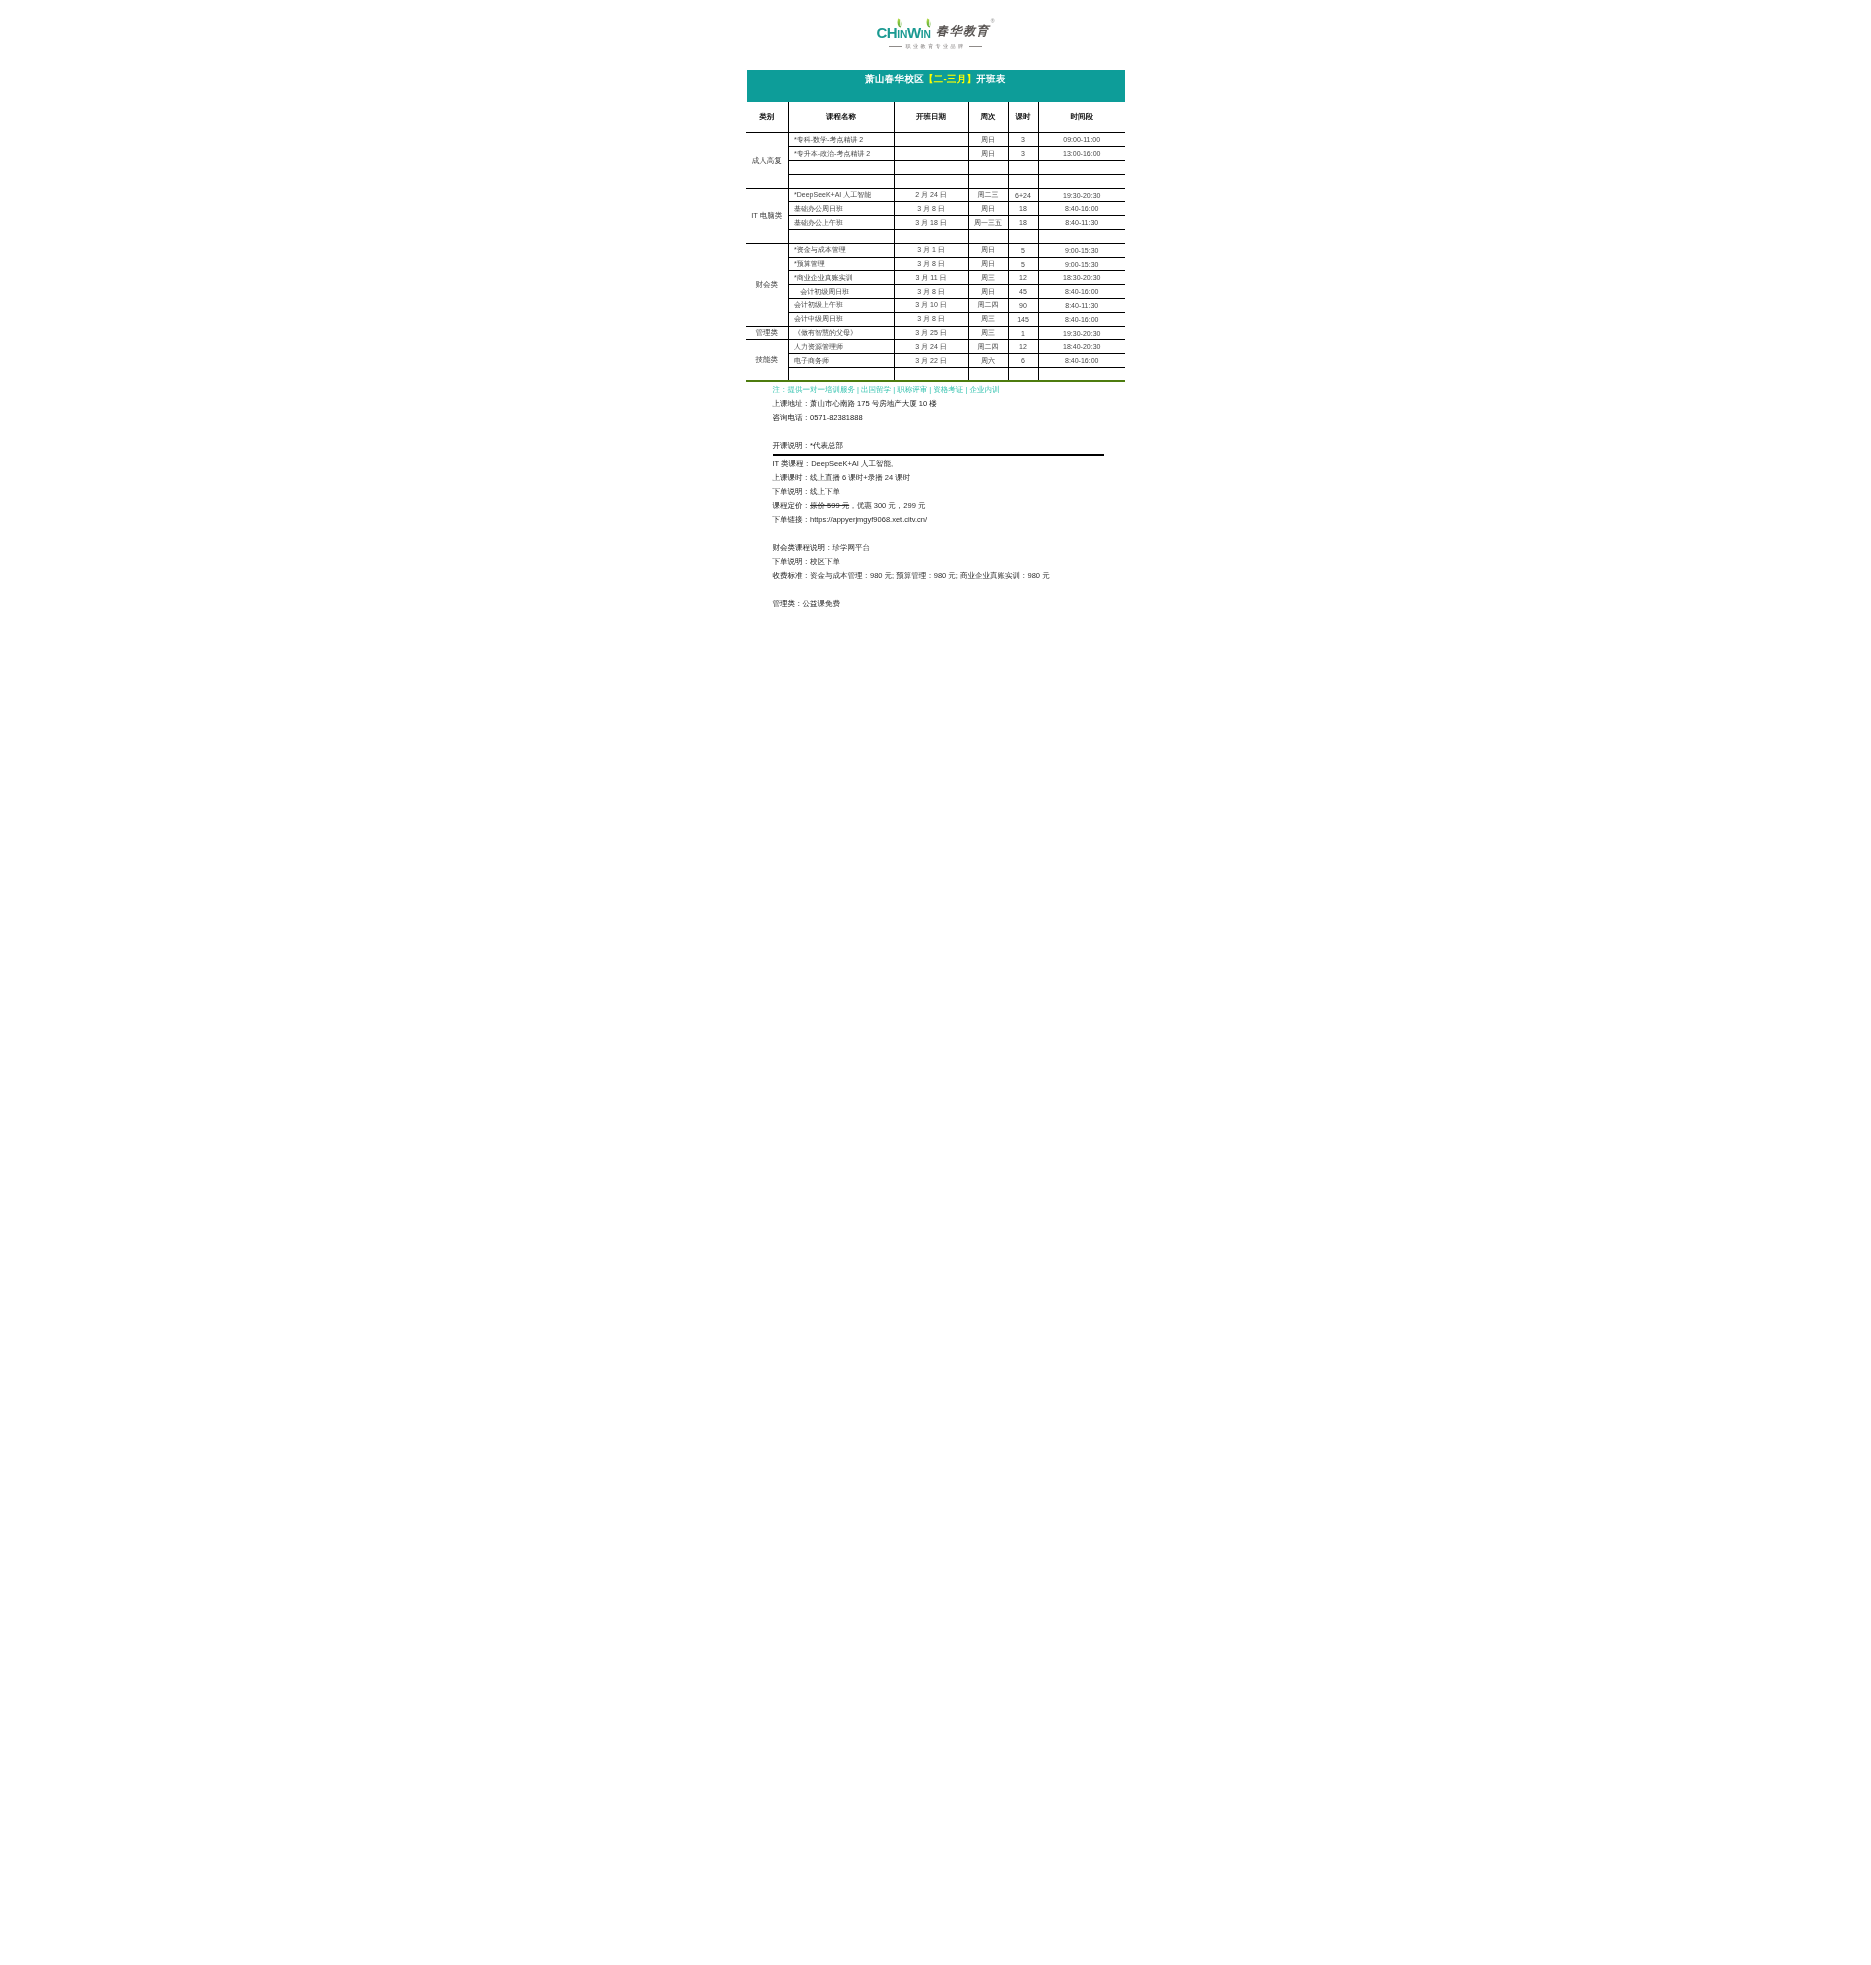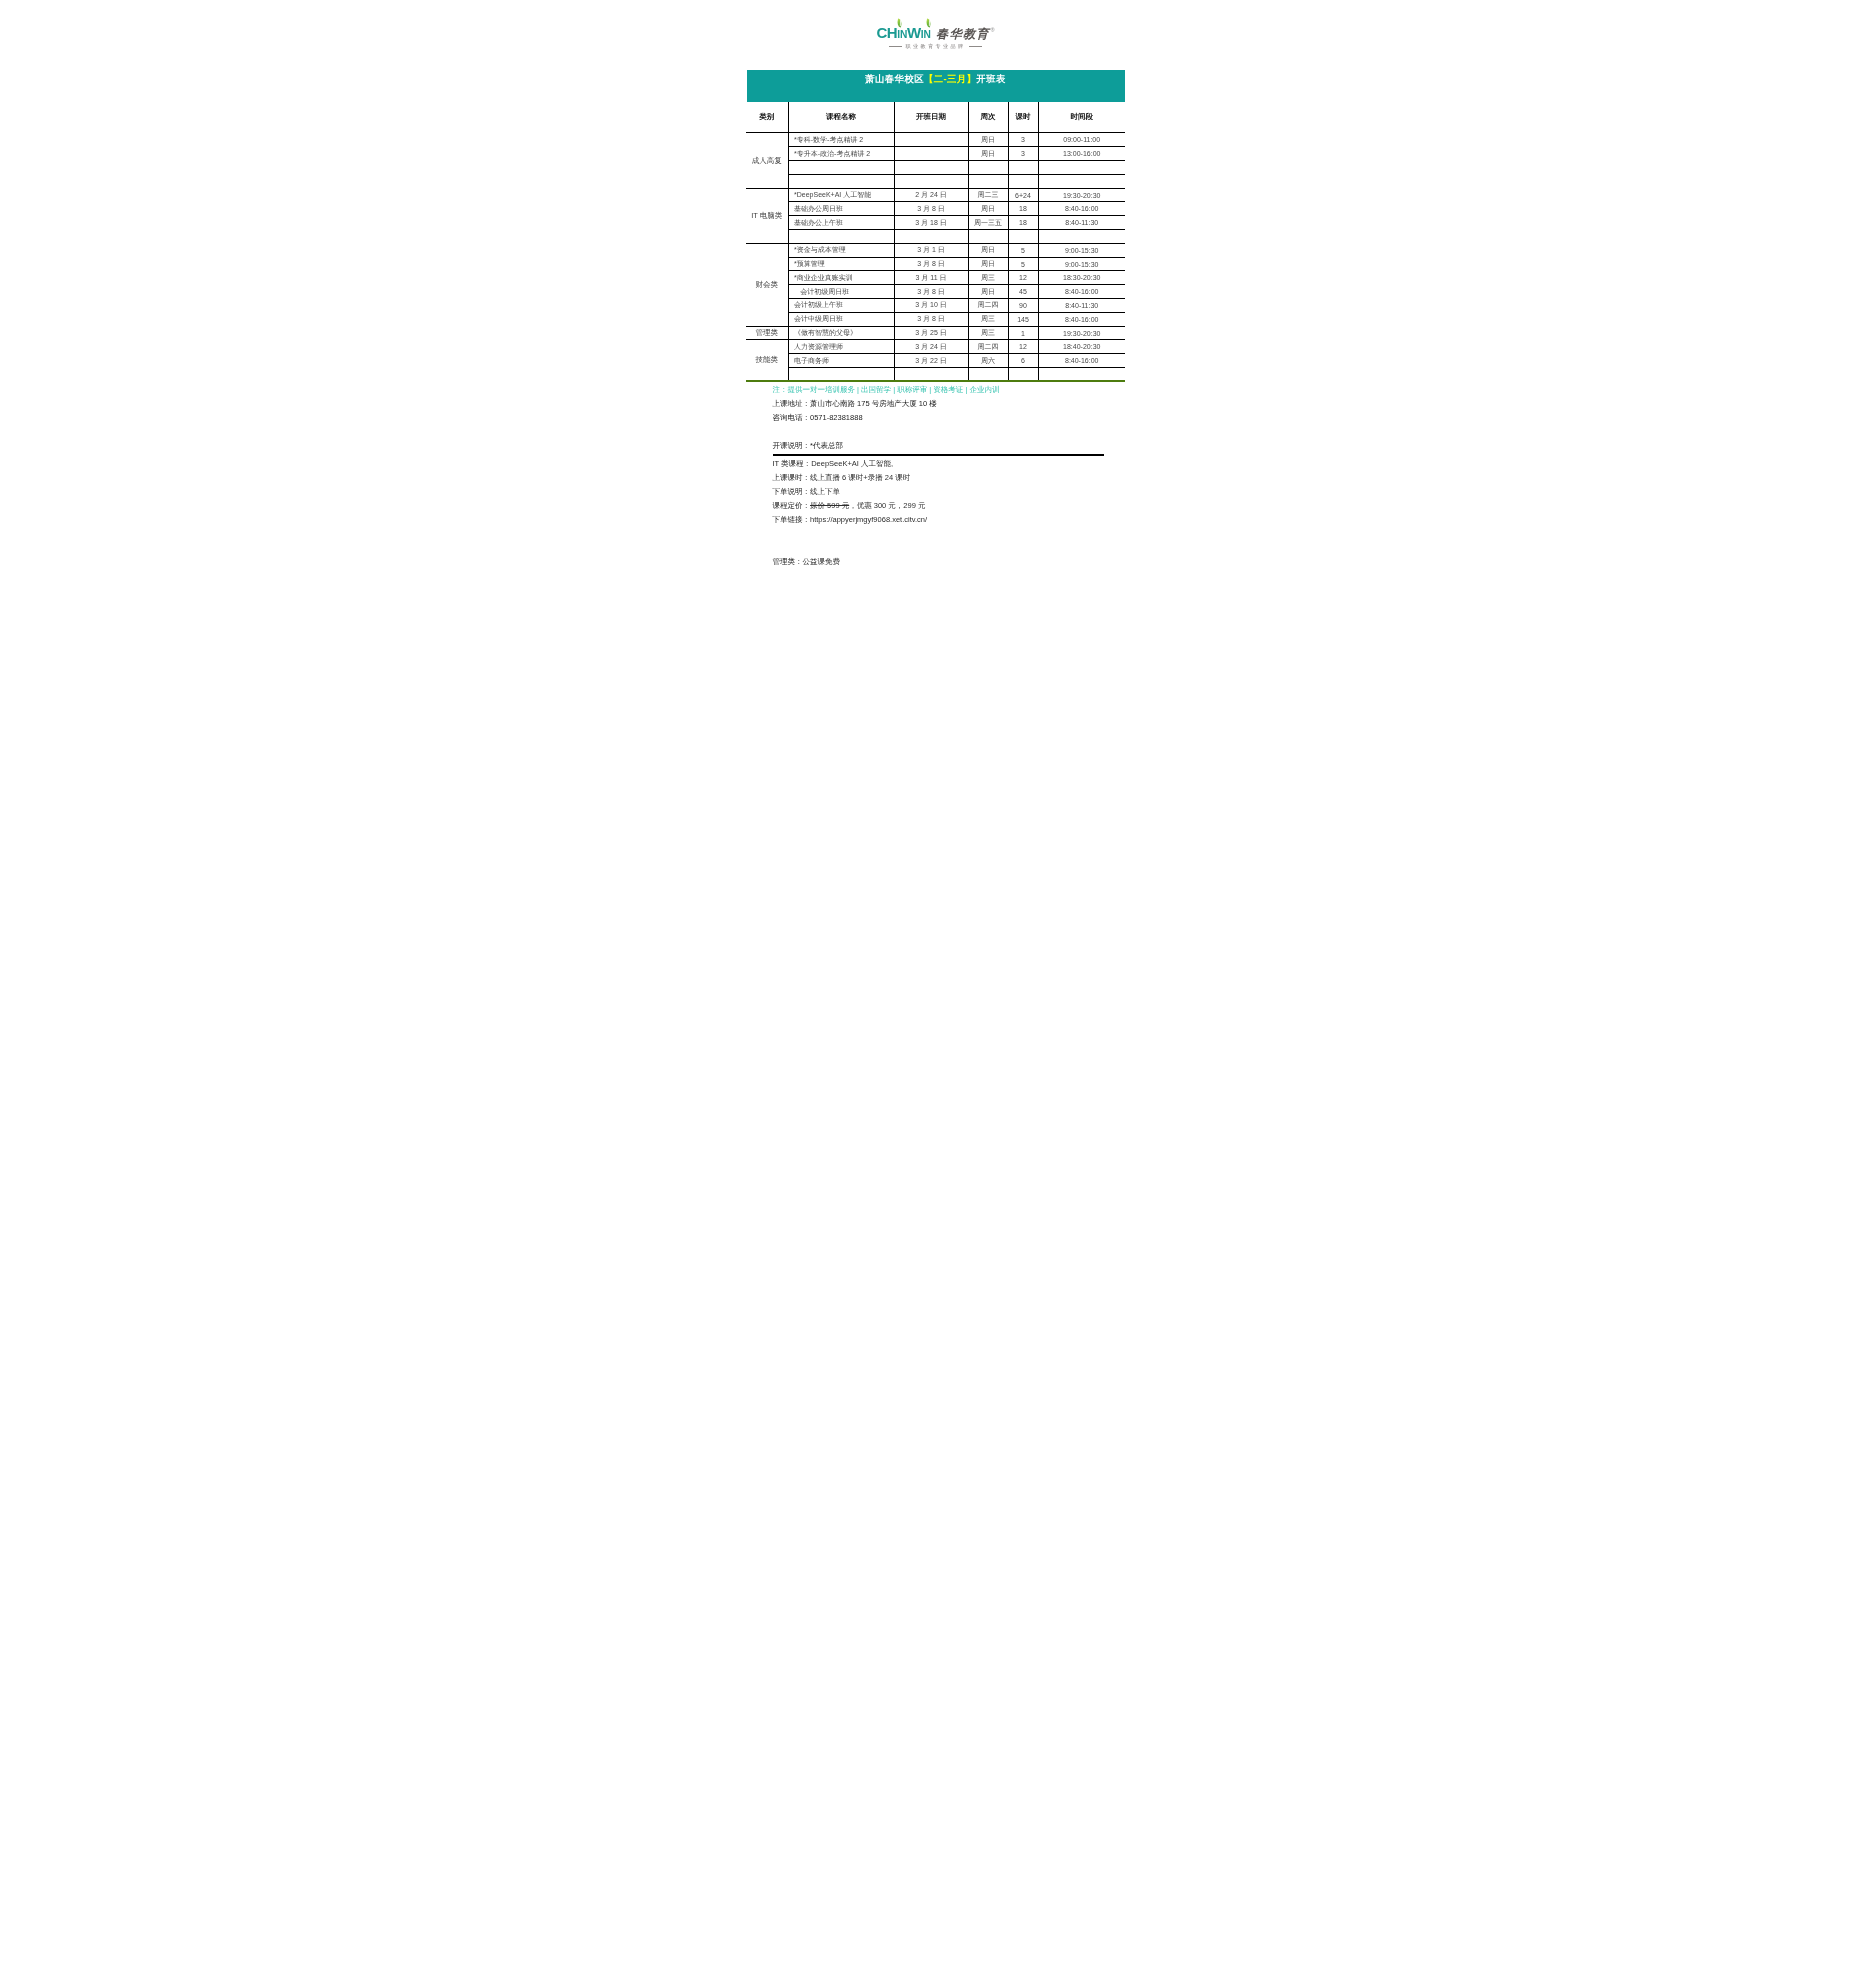--- a/index.html
+++ b/index.html
@@ -8,21 +8,21 @@
     --note-teal:#35c3b0;
     --logo-teal:#1b9a92;
   }
   *{box-sizing:border-box}
   html,body{margin:0;padding:0;background:#ffffff;}
   body{font-family:"Liberation Sans","DejaVu Sans",sans-serif;}
   .page{width:468px;min-height:662px;margin:0 auto;background:#fff;overflow:hidden;}
 
   
   .logo-area{padding-top:25px;text-align:center;}
-  .brand-line{display:inline-flex;align-items:flex-end;}
+  .brand-line{display:inline-flex;align-items:flex-start;}
   .brand-latin{position:relative;display:inline-block;color:var(--logo-teal);font-weight:bold;line-height:1;}
   .wm-big{font-size:15px;letter-spacing:-0.4px;}
   .wm-small{font-size:10.2px;letter-spacing:-0.2px;}
   .leaf{position:absolute;width:5.1px;height:7.9px;background:linear-gradient(140deg,#b9dc4e 5%,#7fc13a 45%,#4e9e2a 95%);border-radius:4% 95% 8% 95%;transform:rotate(16deg);}
   .leaf::after{content:"";position:absolute;left:55%;top:8%;width:0.6px;height:80%;background:rgba(255,255,255,.85);transform:rotate(-14deg);}
   .leaf-1{left:21px;top:-6.3px;}
   .leaf-2{left:50px;top:-6.3px;}
   .brand-cjk{font-size:12.2px;font-weight:bold;color:#585452;letter-spacing:1.2px;margin-left:5.5px;line-height:1;font-style:italic;}
   .reg-mark{font-size:5.1px;color:#8a8a8a;margin-left:1.2px;position:relative;top:-7px;font-weight:normal;}
   .tagline-row{margin-top:3.1px;display:flex;justify-content:center;align-items:center;gap:3.9px;}
@@ -256,20 +256,25 @@
     <div class="double-rule"></div>
 
     <div id="it-lines">
         <p class="note-line"><span class="lbl">IT 类课程：</span><span>DeepSeeK+AI 人工智能,</span></p>
         <p class="note-line"><span class="lbl">上课课时：</span><span>线上直播 6 课时+录播 24 课时</span></p>
         <p class="note-line"><span class="lbl">下单说明：</span><span>线上下单</span></p>
         <p class="note-line"><span class="lbl">课程定价：</span><span class="strike">原价 599 元</span><span>，优惠 300 元，299 元</span></p>
         <p class="note-line"><span class="lbl">下单链接：</span><span>https://appyerjmgyf9068.xet.citv.cn/</span></p>
       </div>
     <div class="gap"></div>
+    <div id="fin-lines">
+        <p class="note-line"><span class="lbl">财会类课程说明：</span><span>珍学网平台</span></p>
+        <p class="note-line"><span class="lbl">下单说明：</span><span>校区下单</span></p>
+        <p class="note-line"><span class="lbl">收费标准：</span><span>资金与成本管理：980 元; 预算管理：980 元; 商业企业真账实训：980 元</span></p>
+      </div>
     <div class="gap"></div>
     <div id="mgmt-lines">
         <p class="note-line"><span class="lbl">管理类：</span><span>公益课免费</span></p>
       </div>
   </div>
 
 </div>
 
 
 </body></html>

